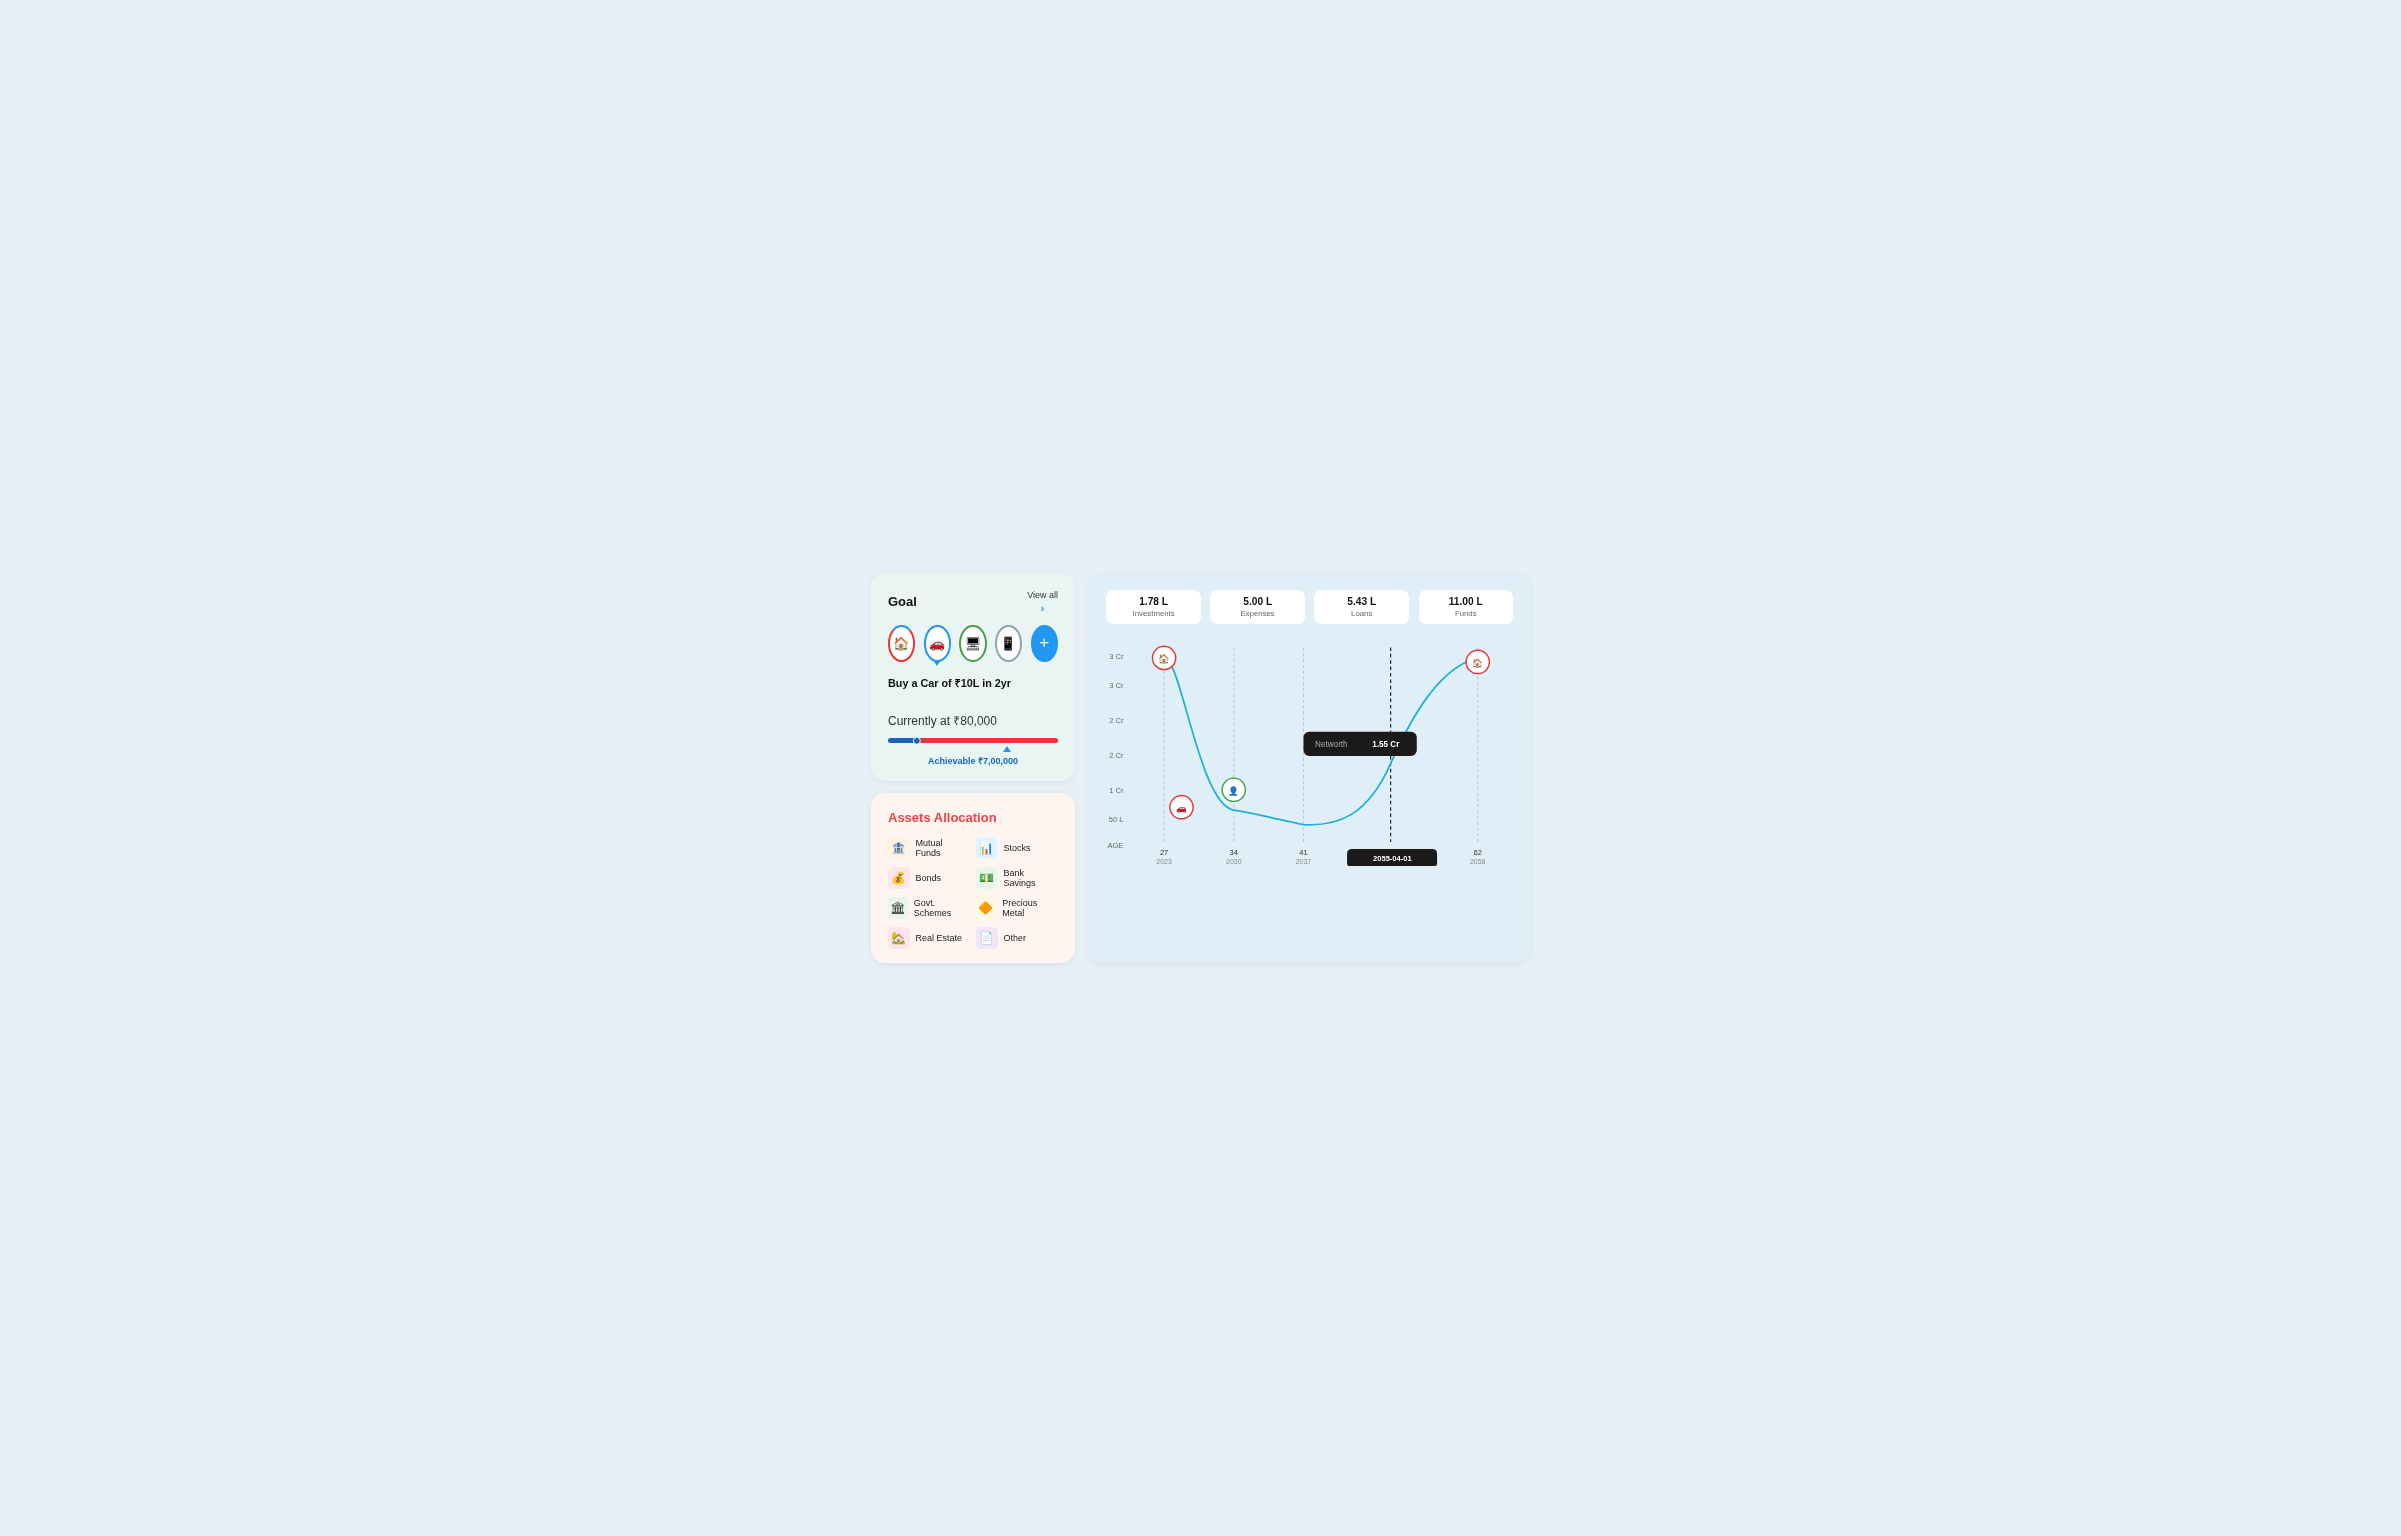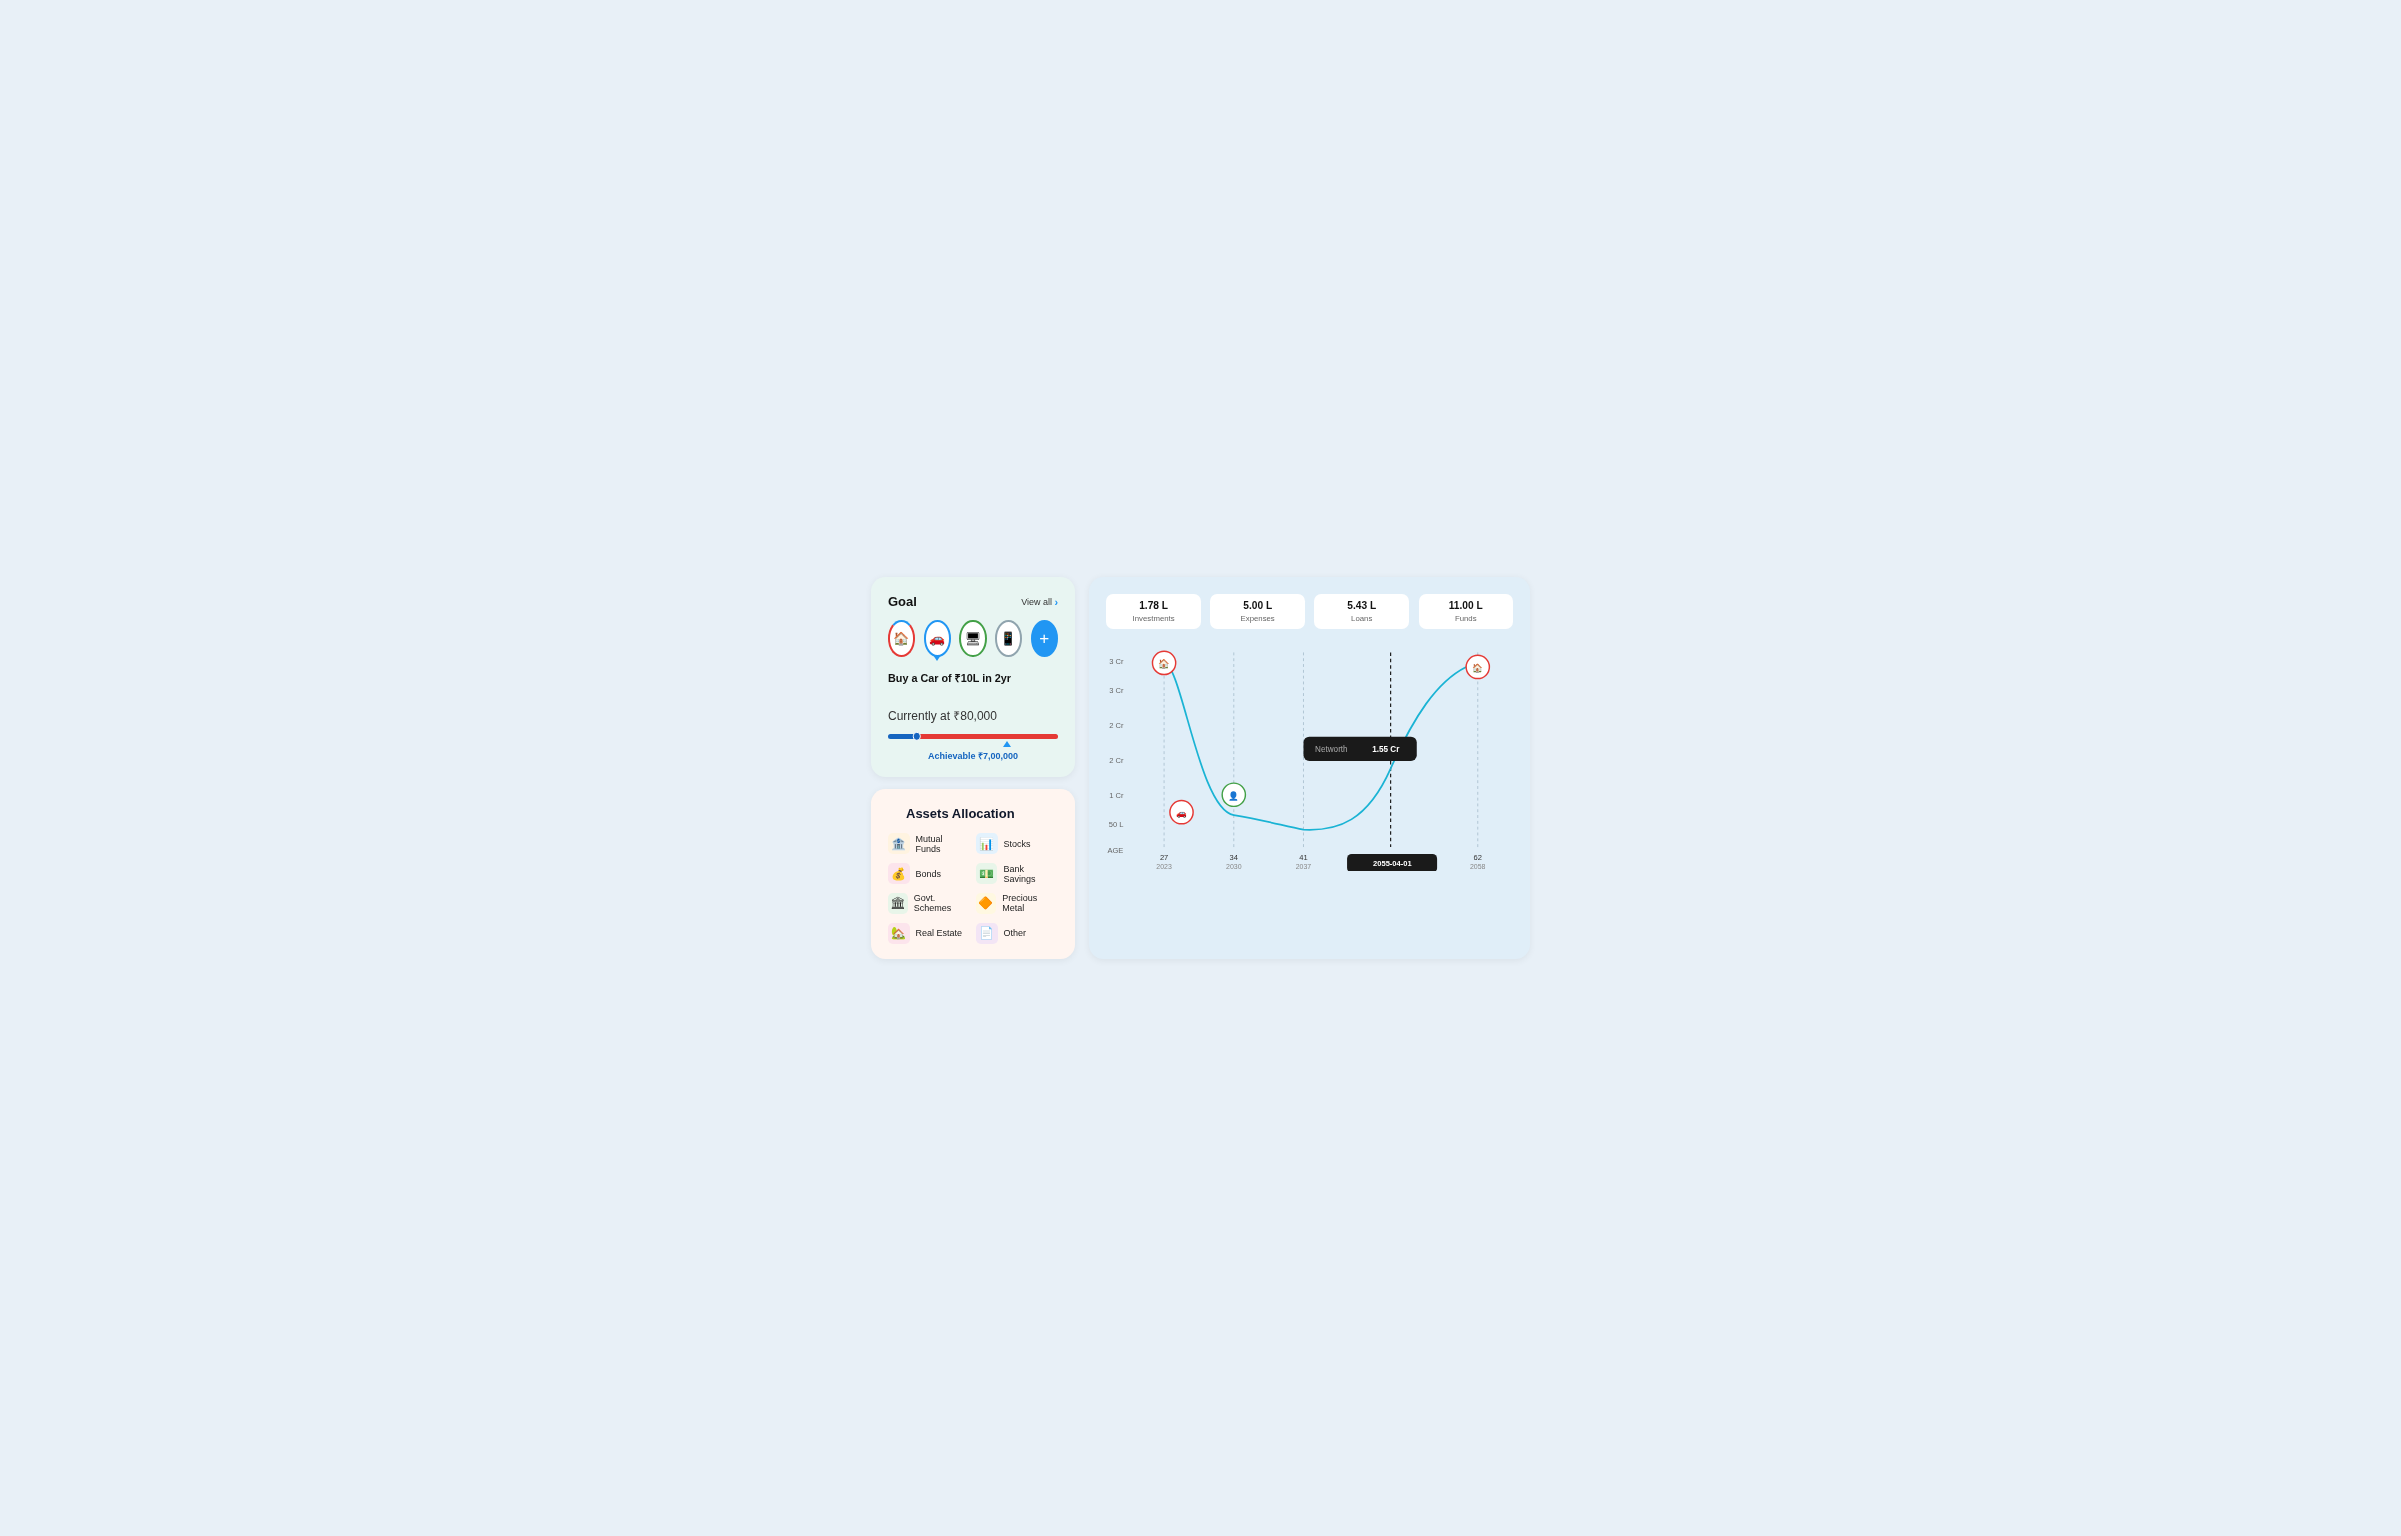--- a/index.html
+++ b/index.html
@@ -51,20 +51,21 @@
       font-weight: 800;
       color: #111;
     }
     .view-all {
       display: flex;
       align-items: center;
       gap: 2.4px;
       color: #333;
       font-size: 9px;
       cursor: pointer;
+      flex-direction: column;
     }
     .view-all-arrow {
       color: #2196f3;
       font-size: 10.8px;
       font-weight: 700;
     }
     .goal-icons {
       display: flex;
       gap: 8.4px;
       margin-bottom: 13px;
@@ -163,23 +164,22 @@
       color: #1565c0;
       font-size: 9px;
       font-weight: 600;
       margin-top: 10.8px;
     }
 
     
     .assets-title {
       font-size: 13px;
       font-weight: 800;
-      color: #0f172a;
+      color: #ef4444;
       margin-bottom: 12px;
-      margin-left: 18px;
     }
     .assets-grid {
       display: grid;
       grid-template-columns: 1fr 1fr;
       gap: 8.4px 6px;
     }
     .asset-item {
       display: flex;
       align-items: center;
       gap: 6px;

